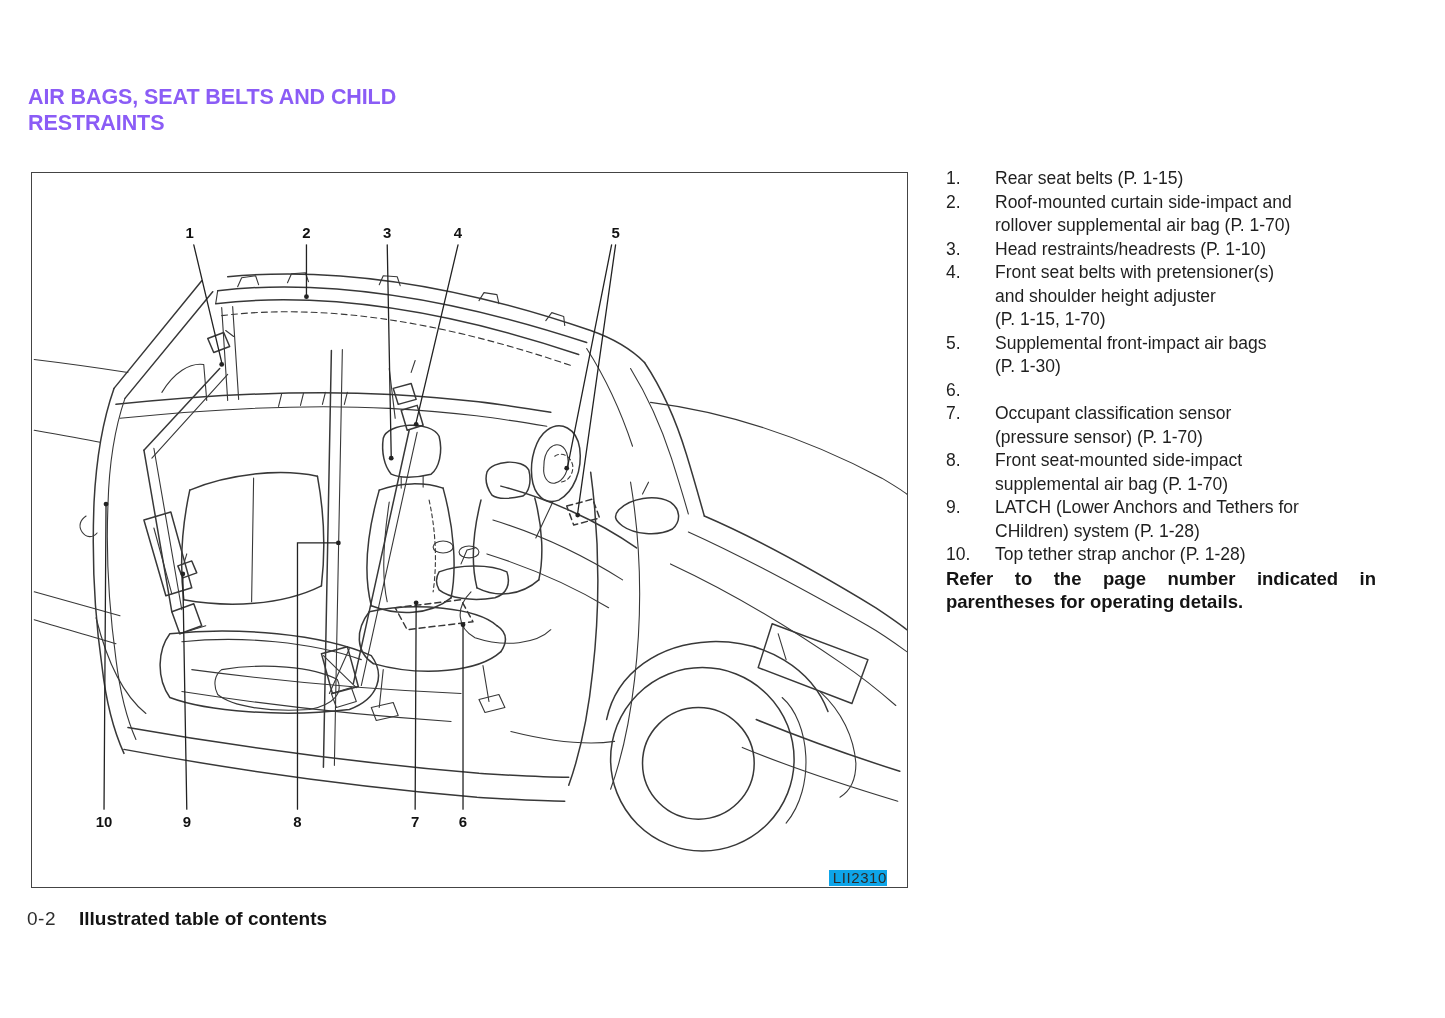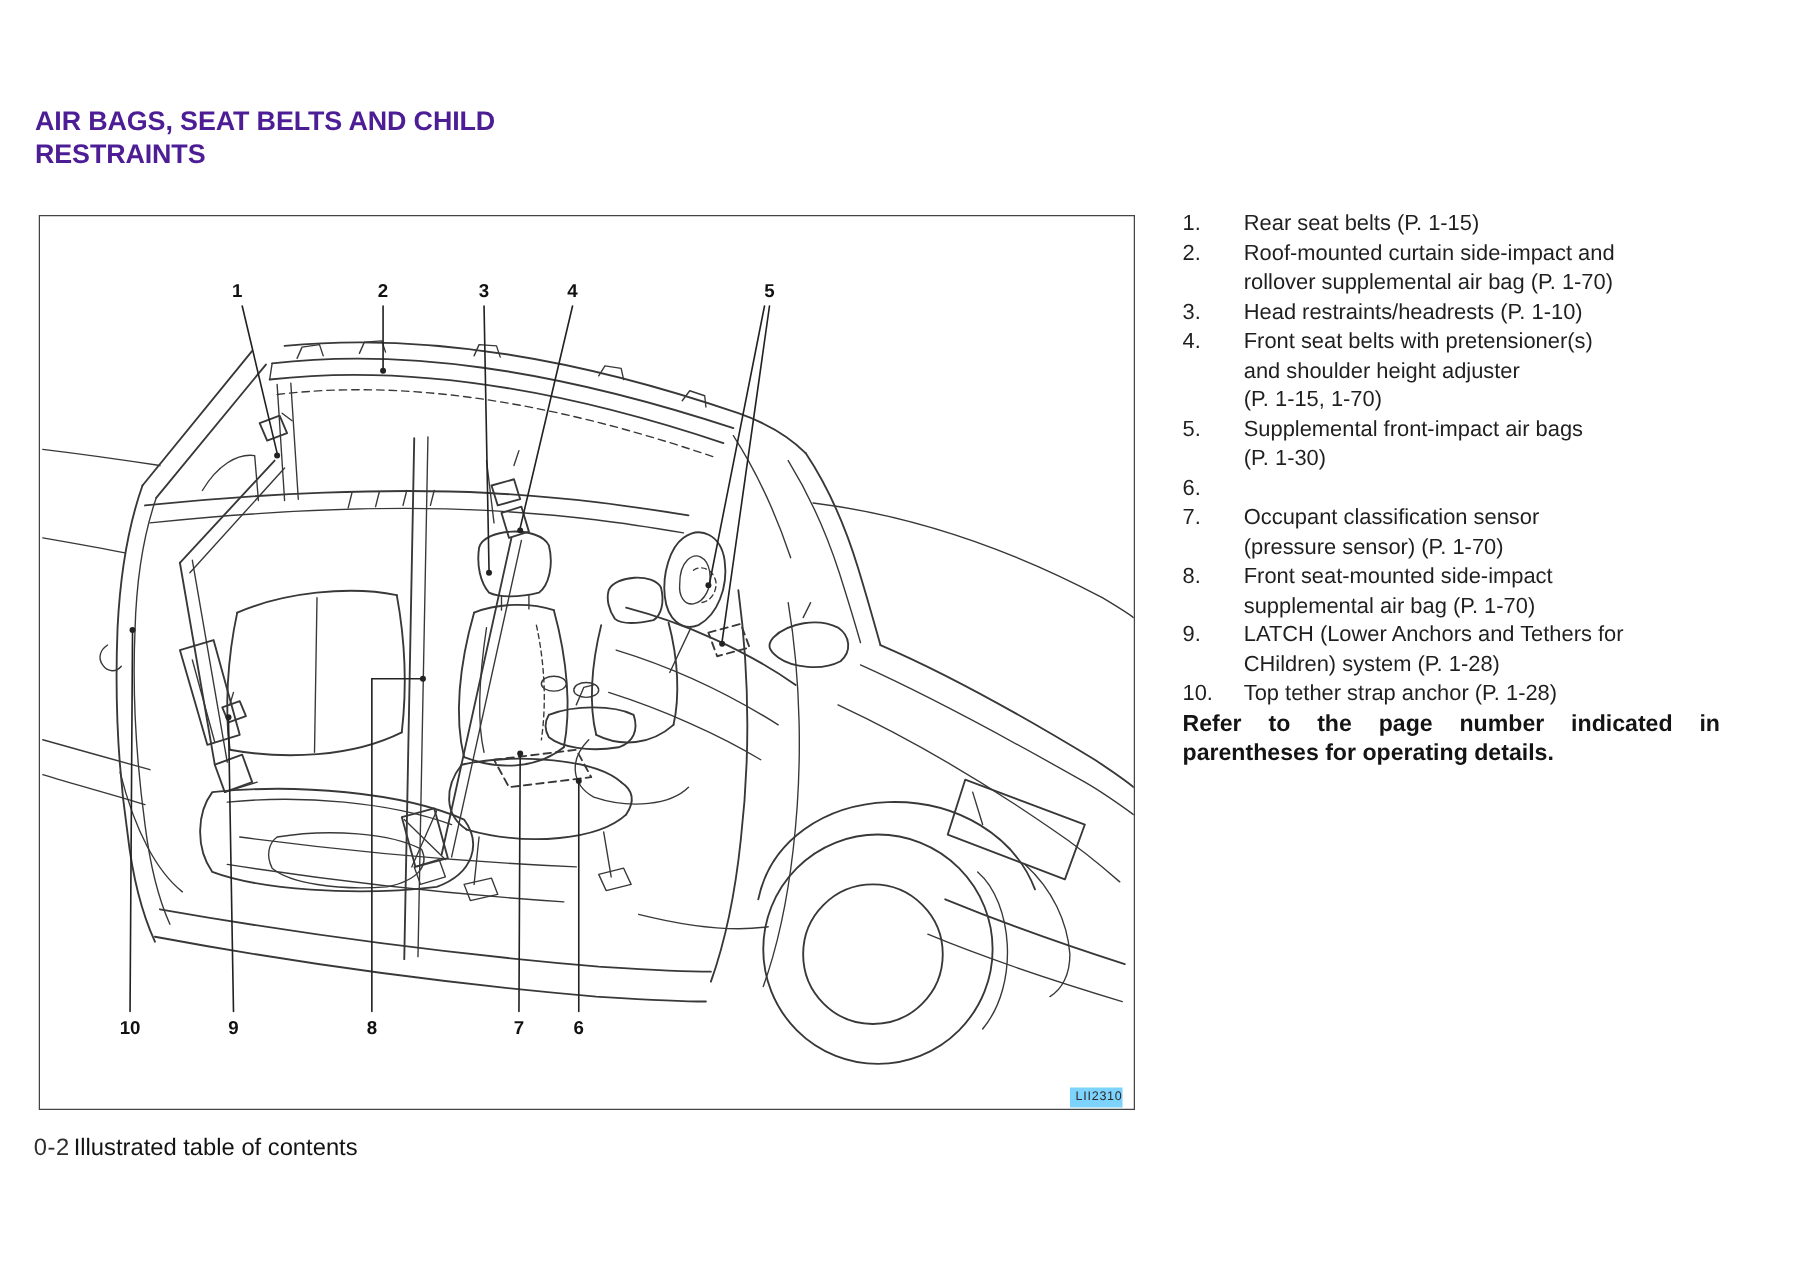--- a/index.html
+++ b/index.html
@@ -7,49 +7,49 @@
     width:1445px; height:1018px;
     background:#ffffff;
     position:relative;
     font-family:"Liberation Sans", sans-serif;
     color:#1a1a1a;
     overflow:hidden;
   }
   .page-heading {
     position:absolute; left:28px; top:84px;
     font-size:21.5px; font-weight:bold; line-height:26px;
-    letter-spacing:-0.1px; white-space:pre-line; color:#4c1d95;
+    letter-spacing:-0.1px; white-space:pre-line; color:#8b5cf6;
   }
   .figure-frame {
     position:absolute; left:31px; top:172px;
     width:877px; height:716px;
     border:1.6px solid #444; box-sizing:border-box;
     background:#fff;
   }
   .figure-frame svg { position:absolute; left:0; top:0; width:100%; height:100%; }
   .figure-code {
-    position:absolute; right:9px; bottom:1px;
-    font-size:10px; letter-spacing:0.6px; color:#2b2b2b;
-    background:#7dd3fc; padding-left:4px; line-height:16px;
+    position:absolute; right:20px; bottom:1px;
+    font-size:15px; letter-spacing:0.6px; color:#2b2b2b;
+    background:#0ea5e9; padding-left:4px; line-height:16px;
   }
   .legend {
     position:absolute; left:946px; top:167px; width:430px;
     font-size:17.5px; line-height:23.5px; color:#1f1f1f;
   }
   .legend-row { display:flex; }
   .legend-num { width:49px; flex:0 0 49px; }
   .legend-text { white-space:pre-line; flex:1; }
   .legend-note { font-weight:bold; font-size:18.5px; line-height:23.5px; color:#141414; }
   .note-line-full { text-align:justify; text-align-last:justify; }
   .page-footer {
     position:absolute; left:27px; top:908px;
     display:flex; align-items:baseline;
   }
   .folio { font-size:19px; color:#2e2e2e; letter-spacing:0.5px; }
-  .footer-title { font-size:19px; font-weight:normal; margin-left:3px; color:#141414;text-align:center; }
+  .footer-title { font-size:19px; font-weight:bold; margin-left:23px; color:#141414;text-align:center; }
   
   .ln   { fill:none; stroke:#383838; stroke-width:1.5; stroke-linecap:round; stroke-linejoin:round; }
   .thin { stroke-width:1.1; }
   .dash { stroke-dasharray:6 4; }
   .dash2{ stroke-dasharray:4 3; }
   .leader { fill:none; stroke:#222; stroke-width:1.3; stroke-linecap:round; }
   .dot  { fill:#222; stroke:none; }
   .callout-num { font-family:"Liberation Sans", sans-serif; font-weight:bold; font-size:15px; fill:#111; text-anchor:middle; }
 </style>
 </head>

